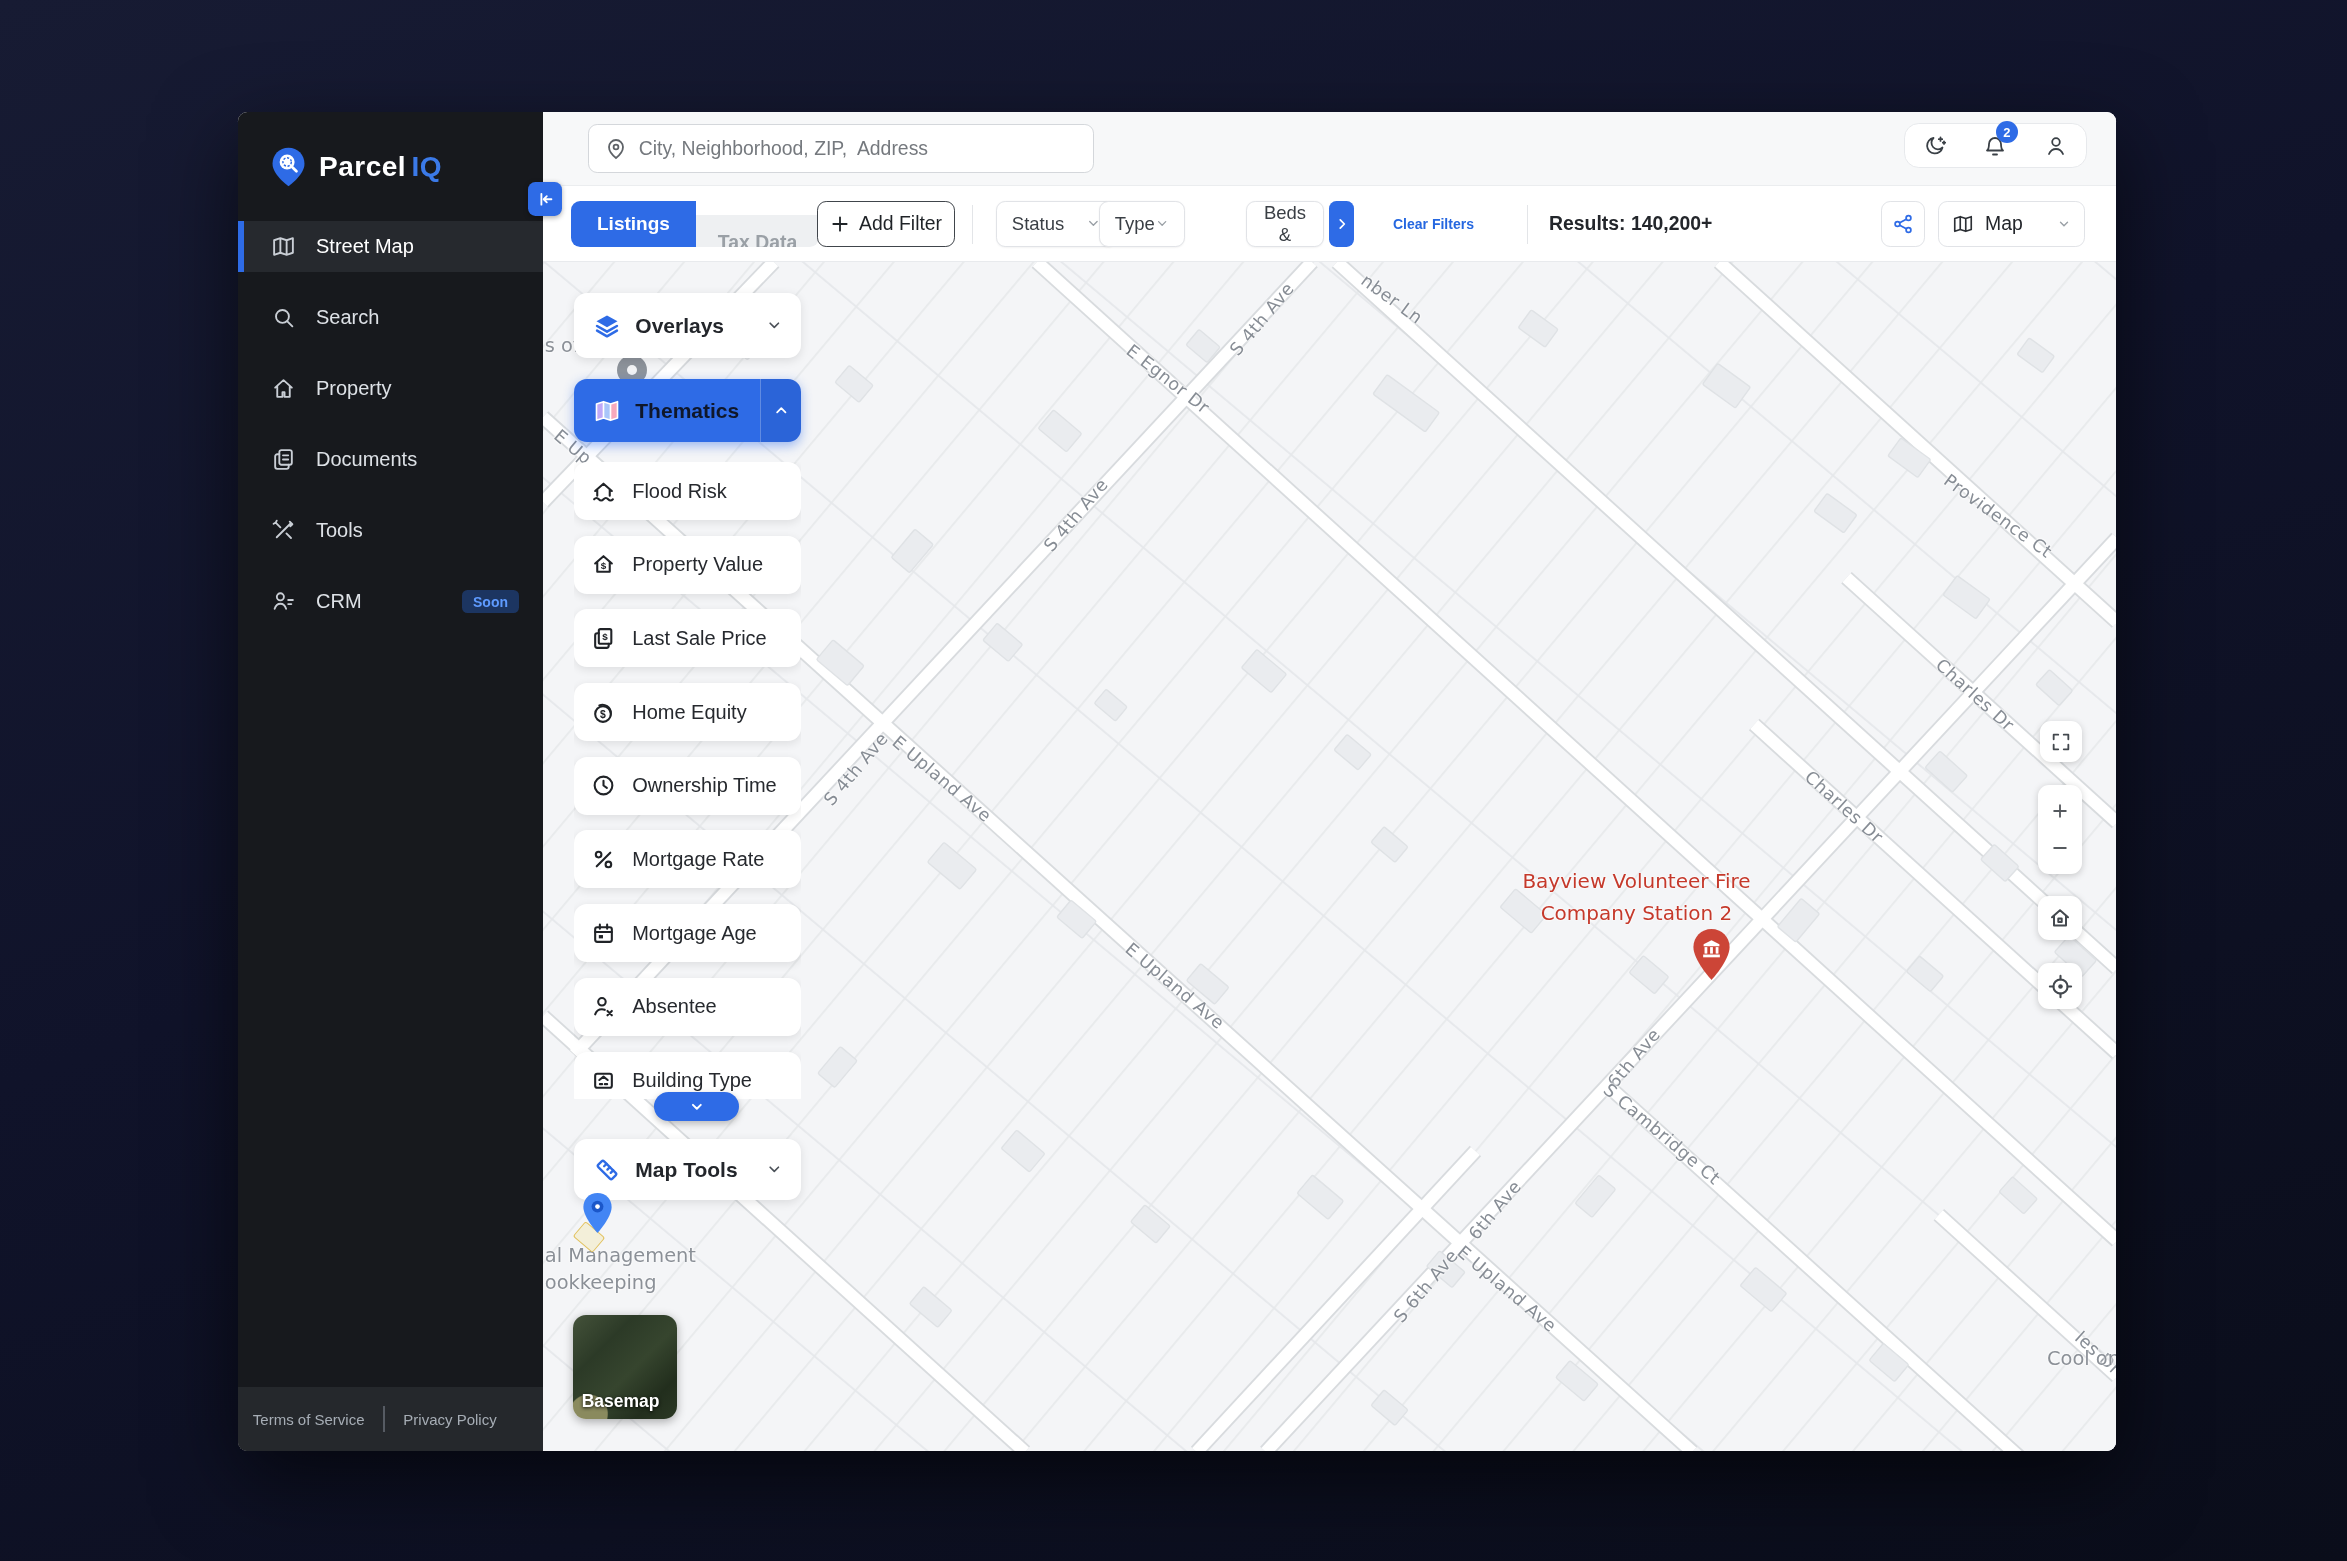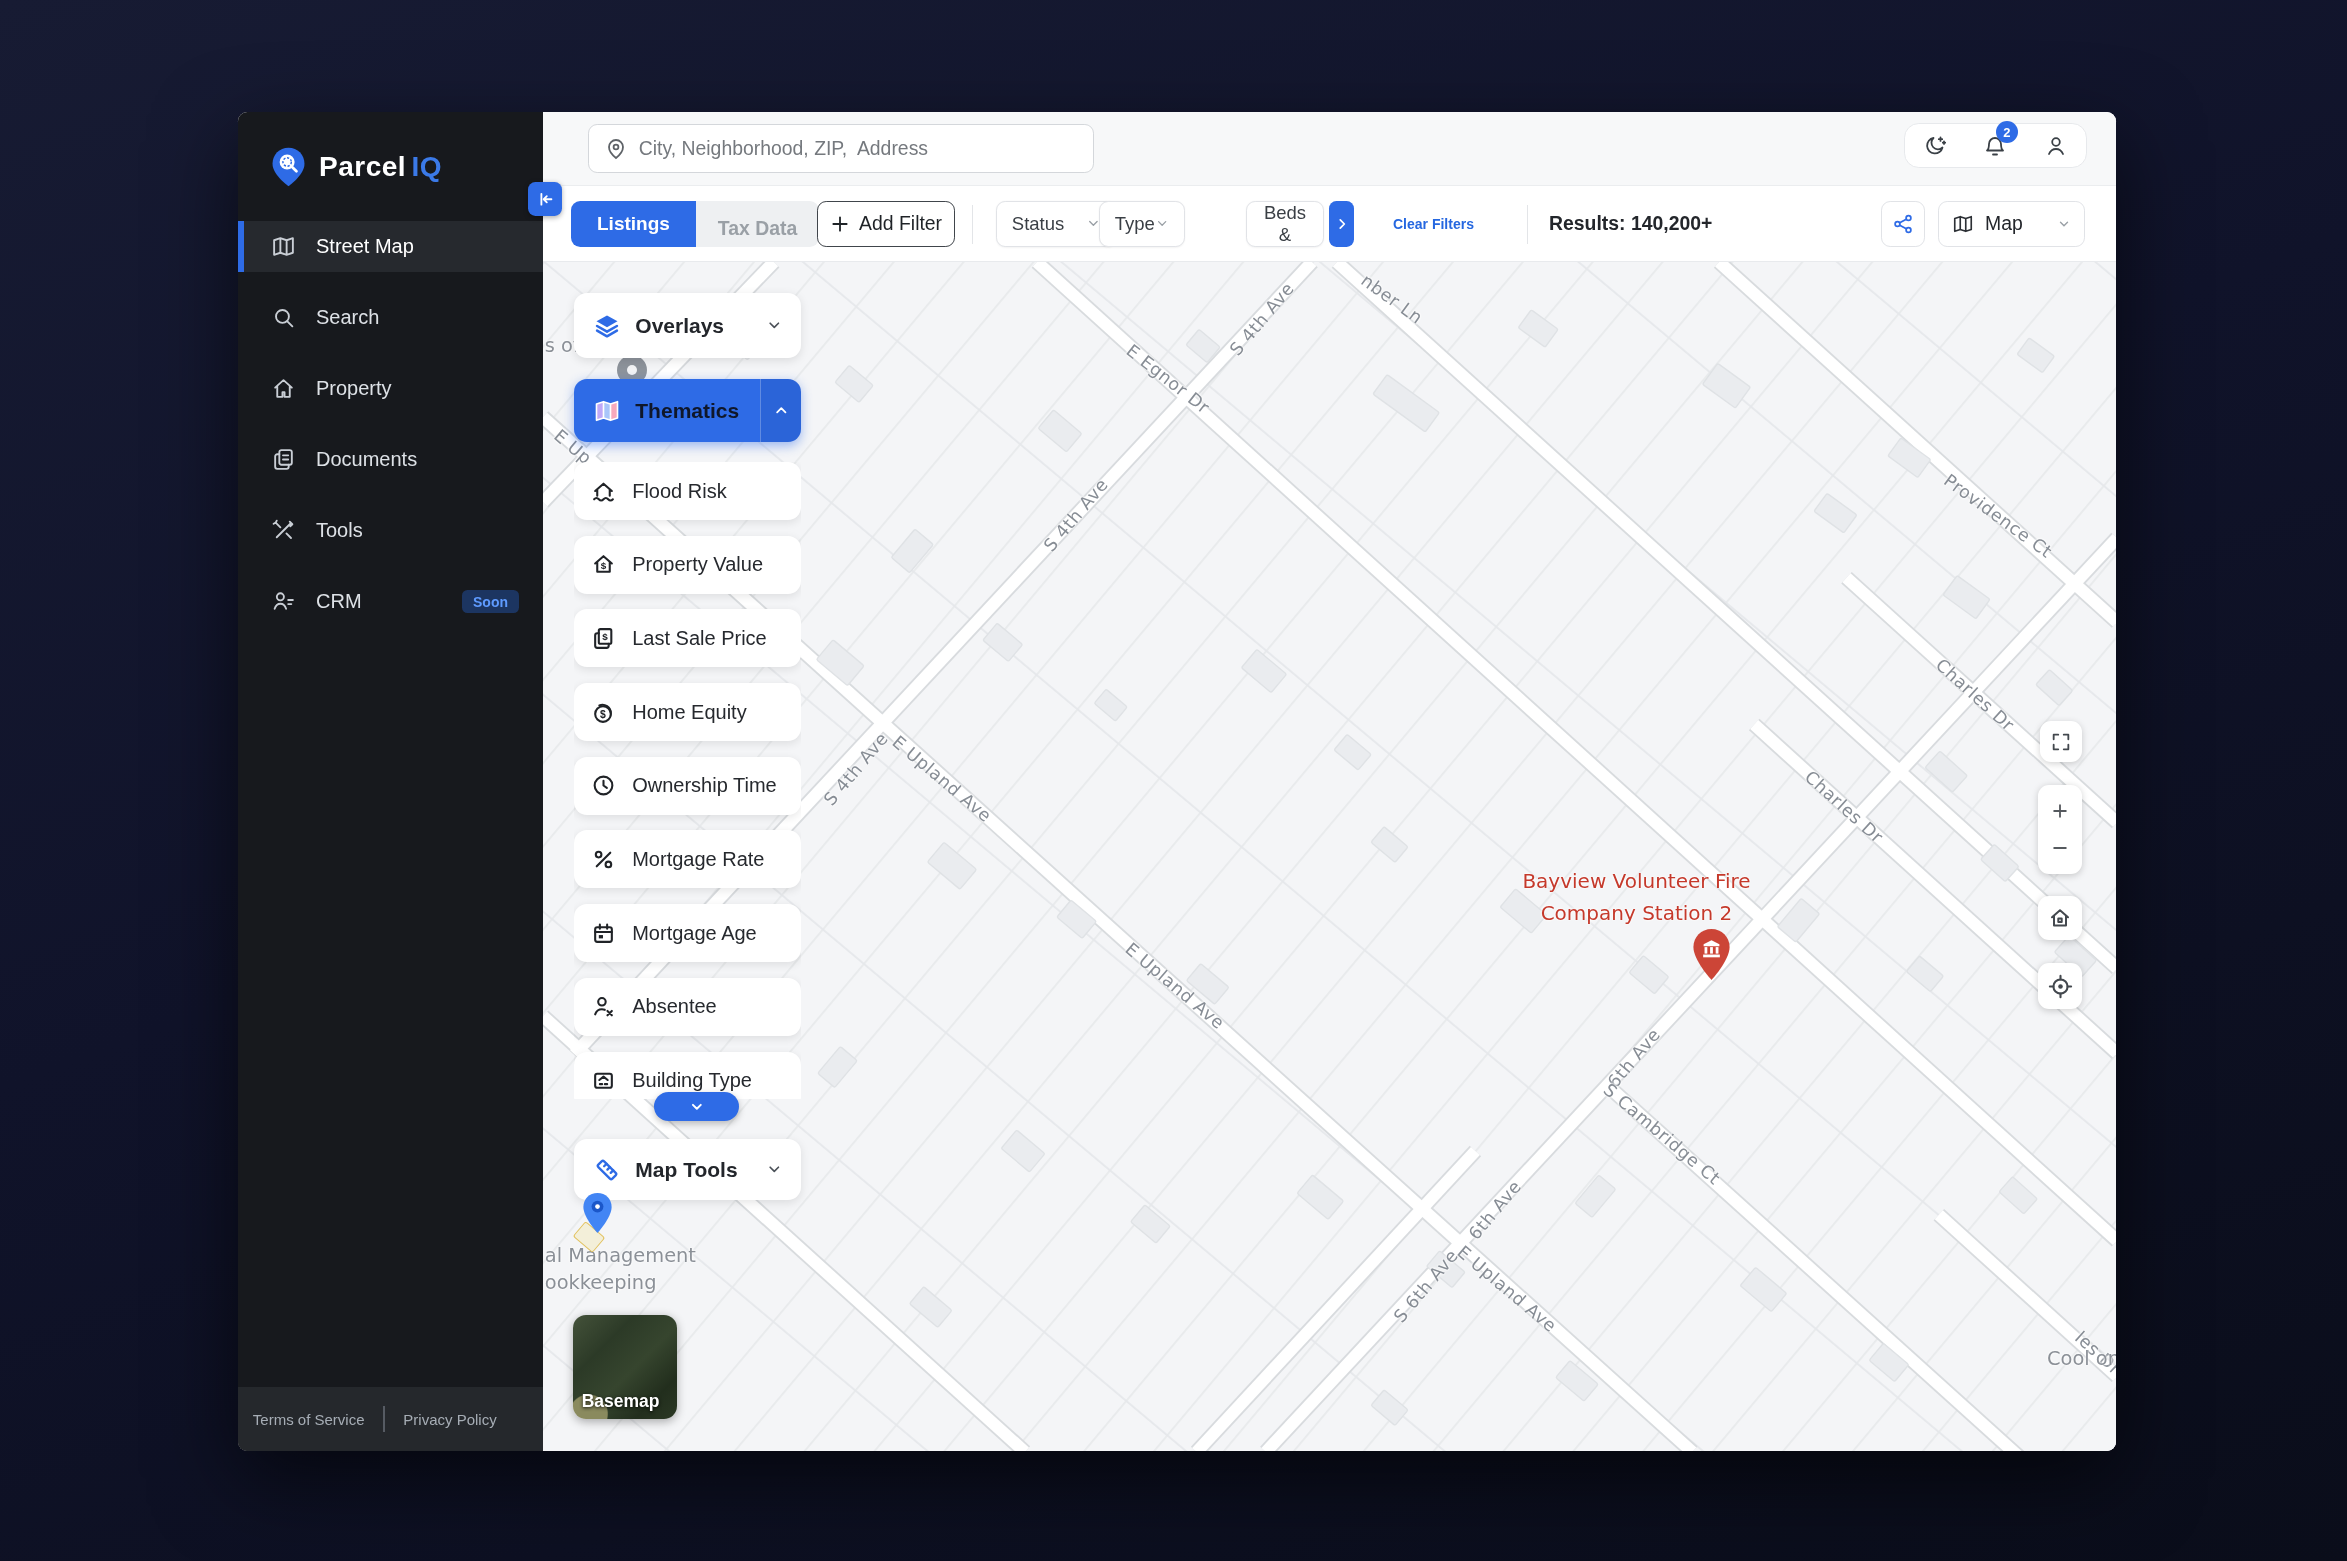--- a/index.html
+++ b/index.html
@@ -51,21 +51,21 @@
   .icon-btn svg { width:24px; height:24px; stroke:#3a4046; fill:none; stroke-width:1.8; stroke-linecap:round; stroke-linejoin:round;}
   .badge { position:absolute; top:-3.7px; right:-1.8px; width:22px; height:22px; background:#2e6be6; color:#fff;
     border-radius:50%; font-size:13px; font-weight:bold; display:flex; align-items:center; justify-content:center;}
   
   .filterbar { position:relative; height:76px; background:#fff; border-bottom:0.9px solid #e8eaed; }
   .filterbar > * { position:absolute; top:14.8px; height:46px; }
   .seg { left:28px; display:flex; border-radius:9.2px; overflow:hidden; }
   .seg-on { background:#2e6be6; color:#fff; font-size:19px; font-weight:bold; border:none;
     padding:0 26px; cursor:pointer; font-family:inherit;}
   .seg-off { background:#eef0f2; color:#9aa0a6; font-size:19.4px; font-weight:bold; border:none;
-    padding:16px 22px; cursor:pointer; font-family:inherit;}
+    padding:16px 22px; cursor:pointer; font-family:inherit;margin-top:14px;}
   .add-filter { left:274px; width:138px; background:#fff; border:1.8px solid #40454b; border-radius:9.2px;
     font-size:19.4px; font-weight:500; color:#1f2327; display:flex; align-items:center; justify-content:center; gap:9.2px; cursor:pointer; font-family:inherit;}
   .fdiv { left:429px; top:18.5px; width:0.9px; height:39px; background:#e3e5e8; }
   .pill { background:#fff; border:0.9px solid #e1e3e7; border-radius:9.2px; box-shadow:0 0.9px 1.8px rgba(0,0,0,.05);
     display:flex; align-items:center; justify-content:space-between; padding:0 14.8px; font-size:18.5px; color:#3a3f45; cursor:pointer; font-family:inherit;}
   .pill svg { width:14.8px; height:14.8px; stroke:#9aa0a6; fill:none; stroke-width:2.2; stroke-linecap:round; stroke-linejoin:round;}
   .pill-status { left:453px; width:121px; } .pill-type { left:556px; width:86px; } .pill-beds { left:703px; width:78px; overflow:hidden;}
   .beds-next { left:786px; width:25px; background:#2e6be6; border:none; border-radius:7.4px; display:flex;
     align-items:center; justify-content:center; cursor:pointer;}
   .beds-next svg { width:14px; height:14px; stroke:#fff; stroke-width:3; fill:none; stroke-linecap:round; stroke-linejoin:round;}

